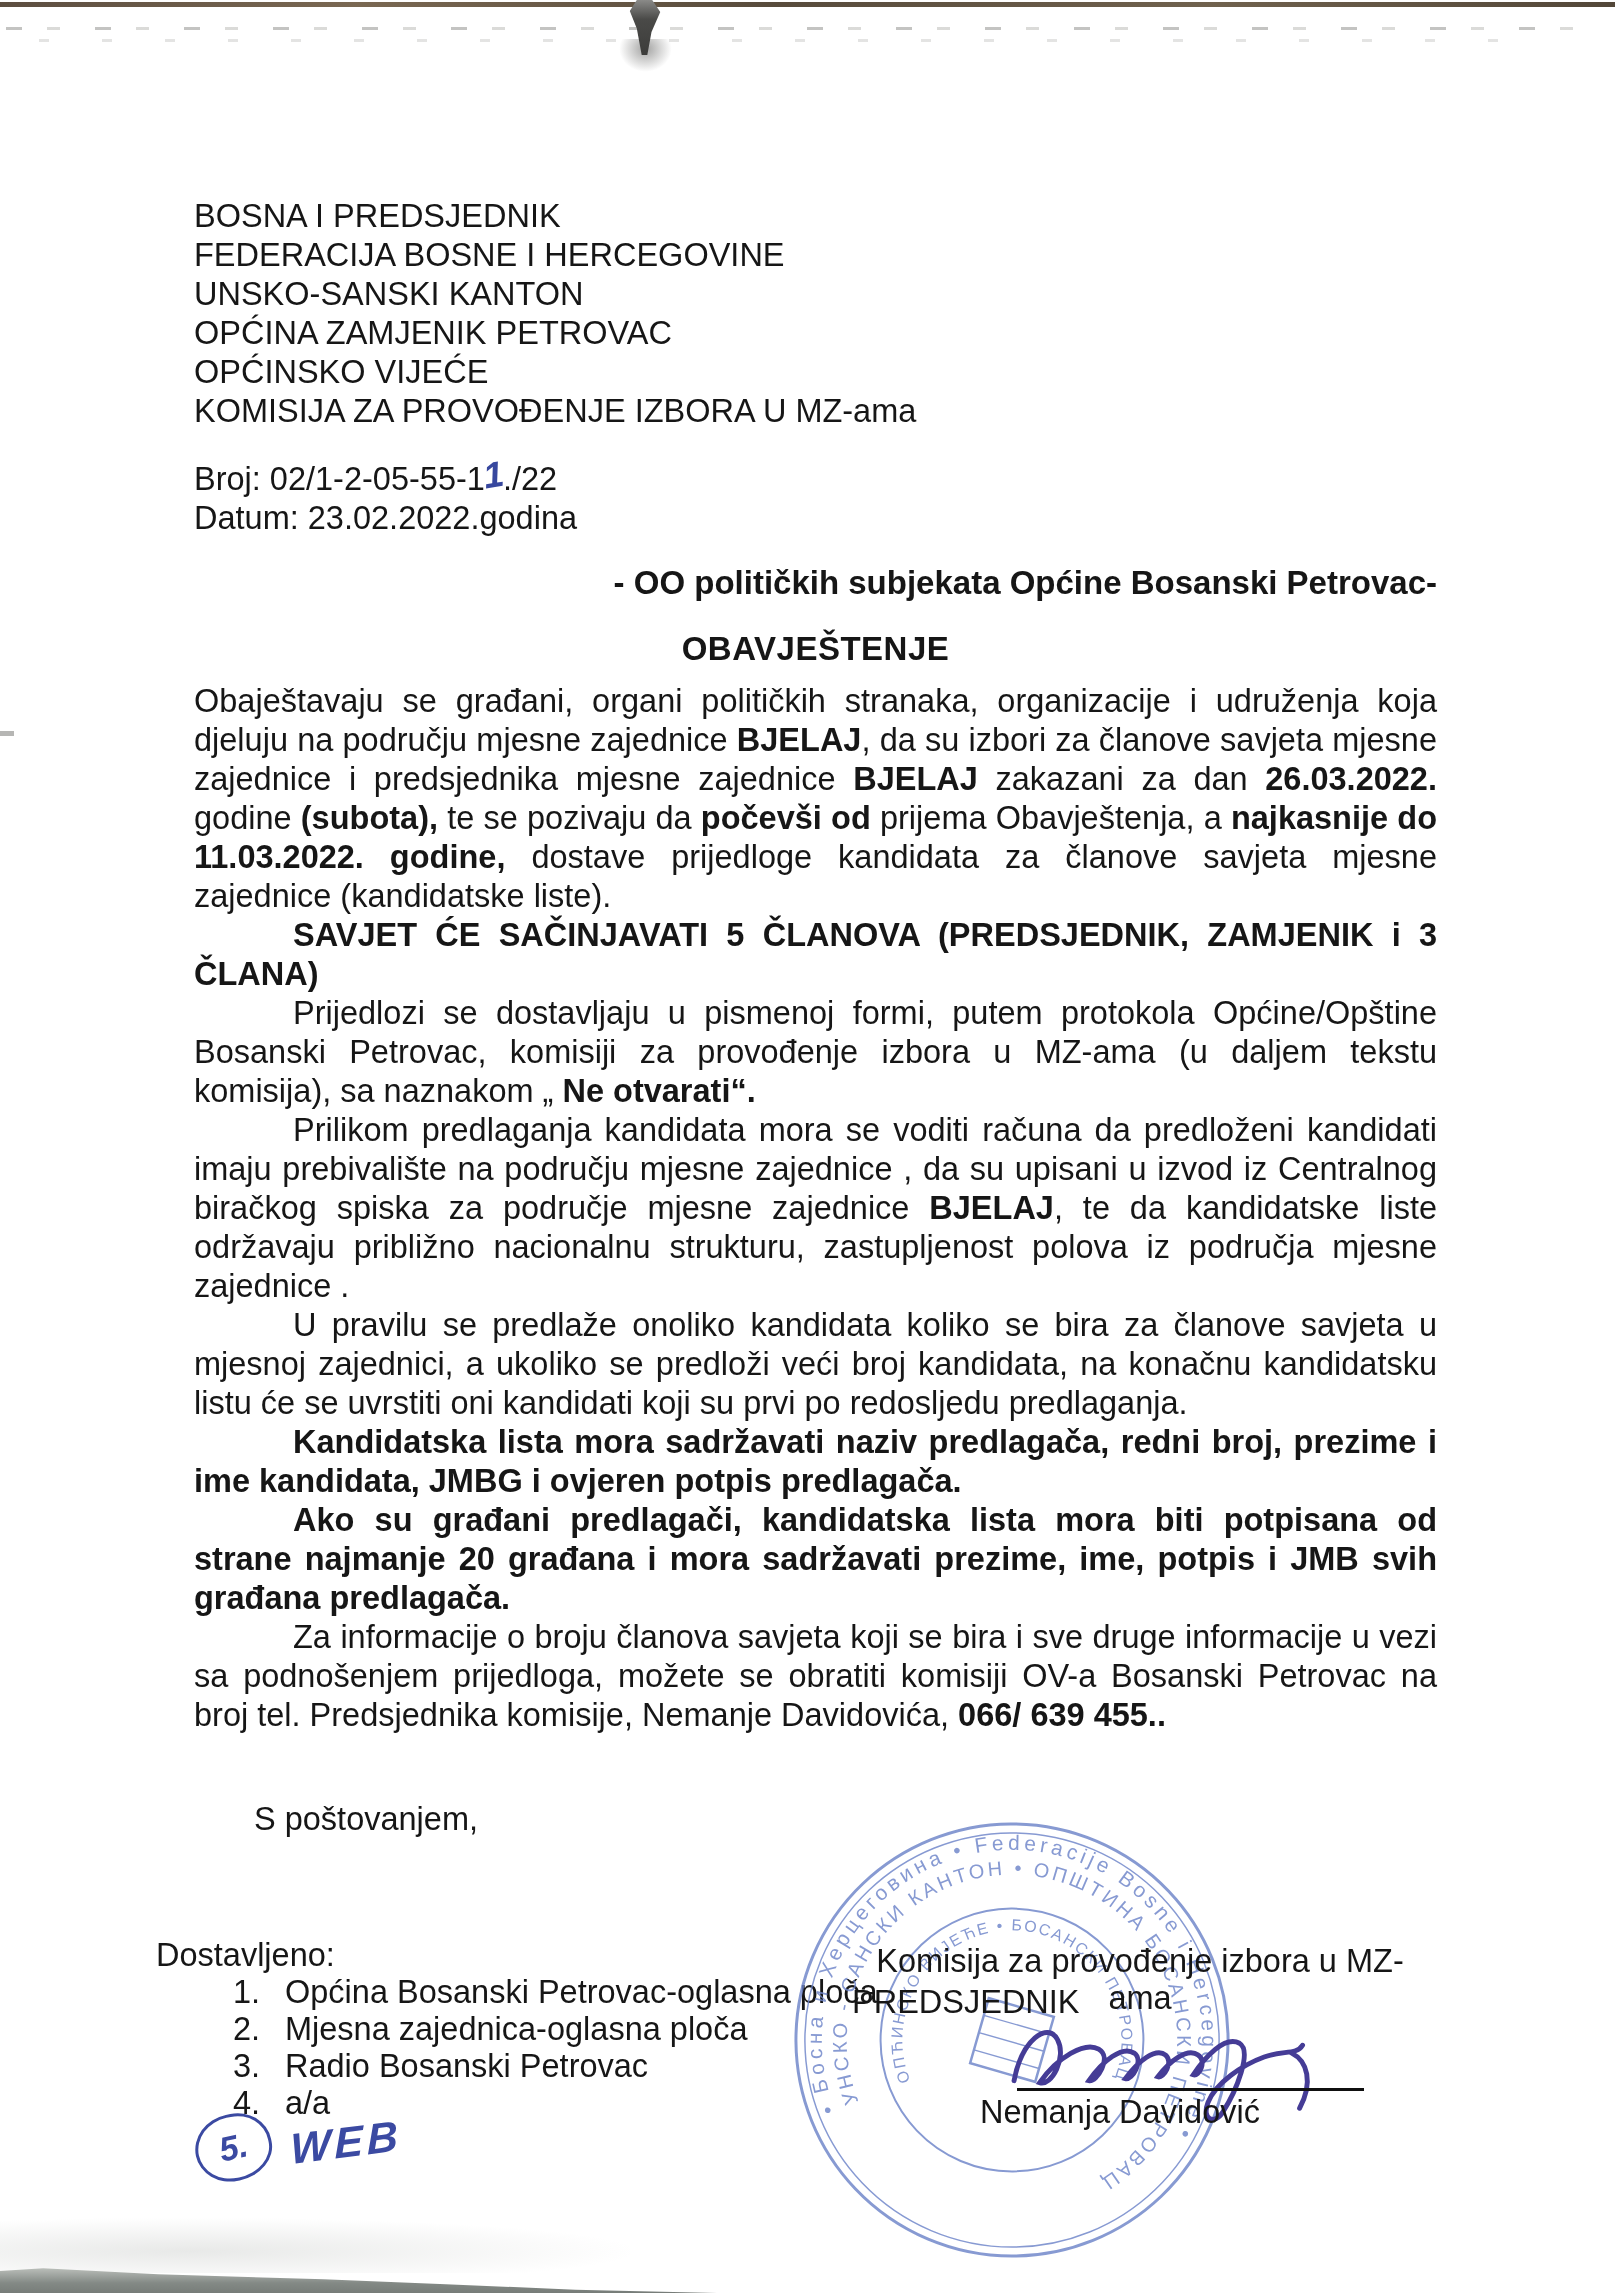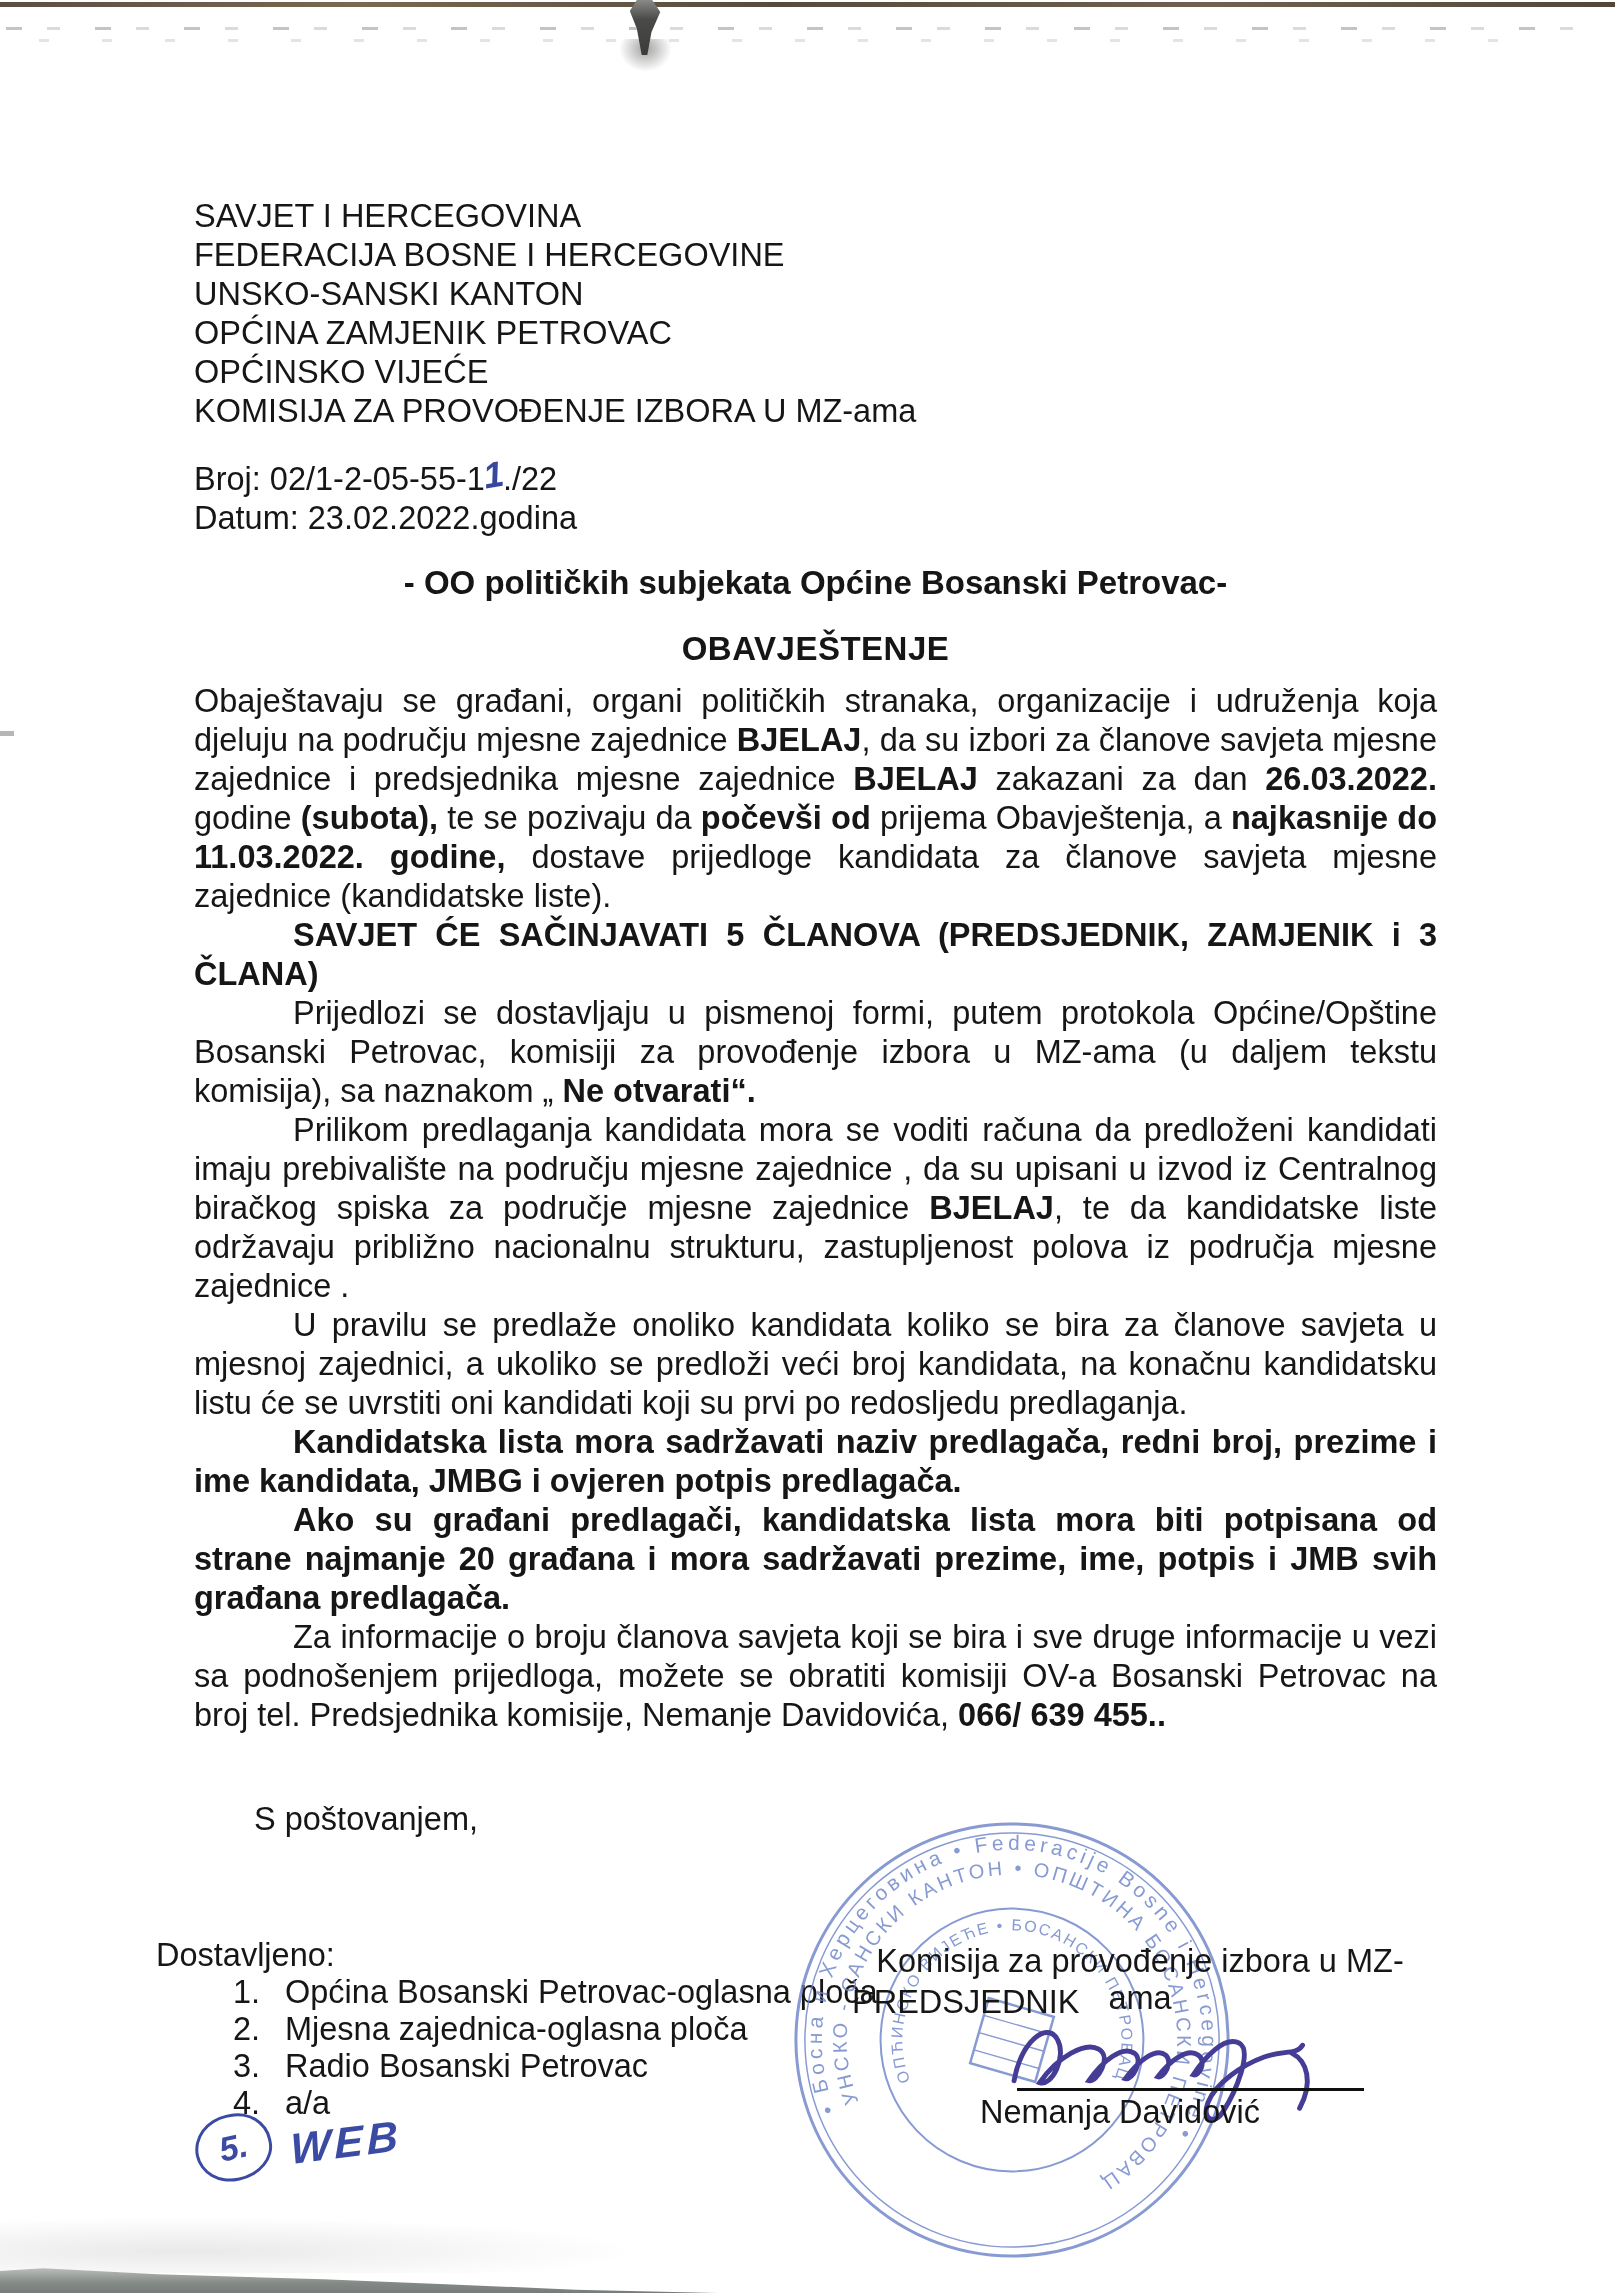--- a/index.html
+++ b/index.html
@@ -28,21 +28,21 @@
   .bottom-band{position:absolute;left:0;top:2266px;width:719px;height:27.6px;
     background:linear-gradient(180deg,#c2c6c1,#848a86 60%,#757b77);
     clip-path:polygon(0 18%,6% 8%,22% 30%,45% 48%,62% 66%,80% 86%,100% 98%,100% 100%,0 100%);}
   .left-edge-tick{position:absolute;left:0;top:731px;width:13.8px;height:4.9px;background:rgba(110,110,105,.5);}
 
   
   .hdr{position:absolute;left:194px;top:197px;font-size:32.5px;line-height:39px;white-space:nowrap;}
   .ref{position:absolute;left:194px;top:458px;font-size:32.5px;line-height:39px;}
   .pen{color:#37479e;font-weight:700;font-style:italic;display:inline-block;
     transform:rotate(-9deg) translateY(-3px);font-size:36px;margin:0 -1px;}
-  .addressee{position:absolute;left:194px;top:564px;width:1243px;text-align:center;
+  .addressee{position:absolute;left:194px;top:564px;width:1243px;text-align:right;
     font-size:33px;font-weight:700;}
   .doc-title{position:absolute;left:194px;top:630px;width:1243px;text-align:center;
     font-size:33px;font-weight:700;letter-spacing:0.5px;}
   .body-text{position:absolute;left:194px;top:682px;width:1243px;
     font-size:32.5px;line-height:39px;text-align:justify;}
   .body-text p{margin:0;}
   .body-text p.ind{text-indent:99px;}
   .body-text b{font-weight:700;}
   .closing{position:absolute;left:254px;top:1801px;font-size:32.5px;}
 
@@ -74,21 +74,21 @@
   <div class="top-edge-line"></div>
   <div class="top-speckles-1"></div>
   <div class="top-speckles-2"></div>
   <div class="staple-shadow"></div>
   <div class="staple-mark"></div>
   <div class="left-edge-tick"></div>
   <div class="bottom-smudge"></div>
   <div class="bottom-band"></div>
 
   <div class="hdr">
-    <div>SAVJET I HERCEGOVINA</div>
+    <div>BOSNA I PREDSJEDNIK</div>
     <div>FEDERACIJA BOSNE I HERCEGOVINE</div>
     <div>UNSKO-SANSKI KANTON</div>
     <div>OPĆINA ZAMJENIK PETROVAC</div>
     <div>OPĆINSKO VIJEĆE</div>
     <div>KOMISIJA ZA PROVOĐENJE IZBORA U MZ-ama</div>
   </div>
 
   <div class="ref">
     <div><span>Broj: 02/1-2-05-55-1</span><span class="pen">1</span><span>./22</span></div>
     <div>Datum: 23.02.2022.godina</div>

